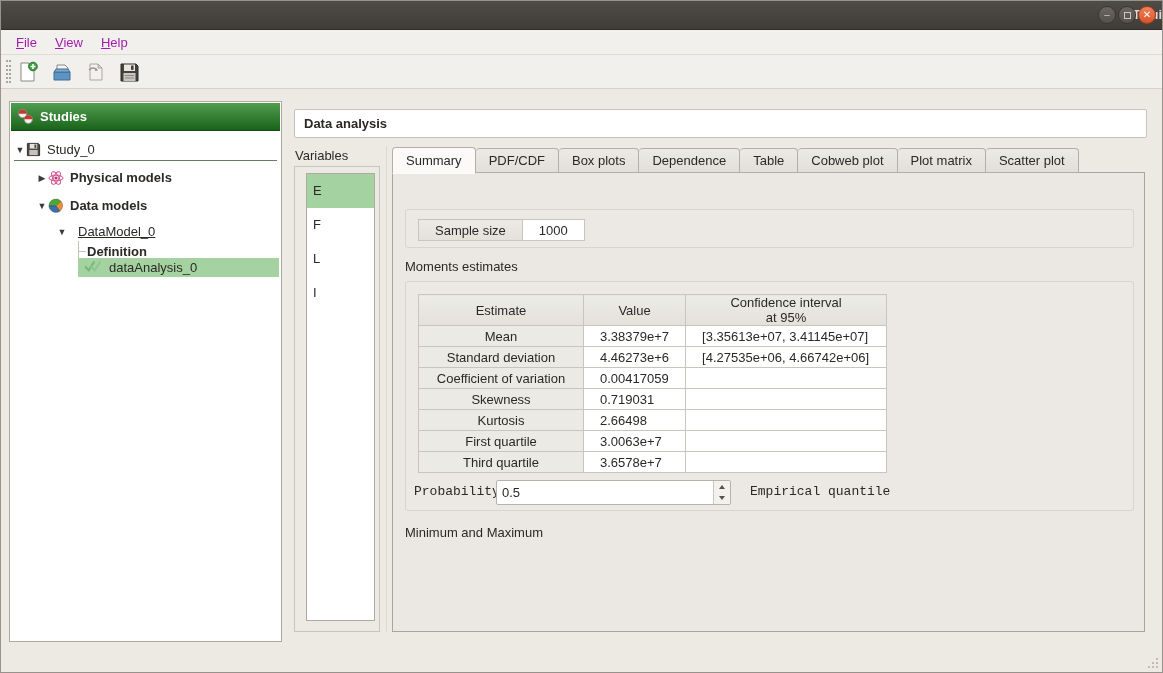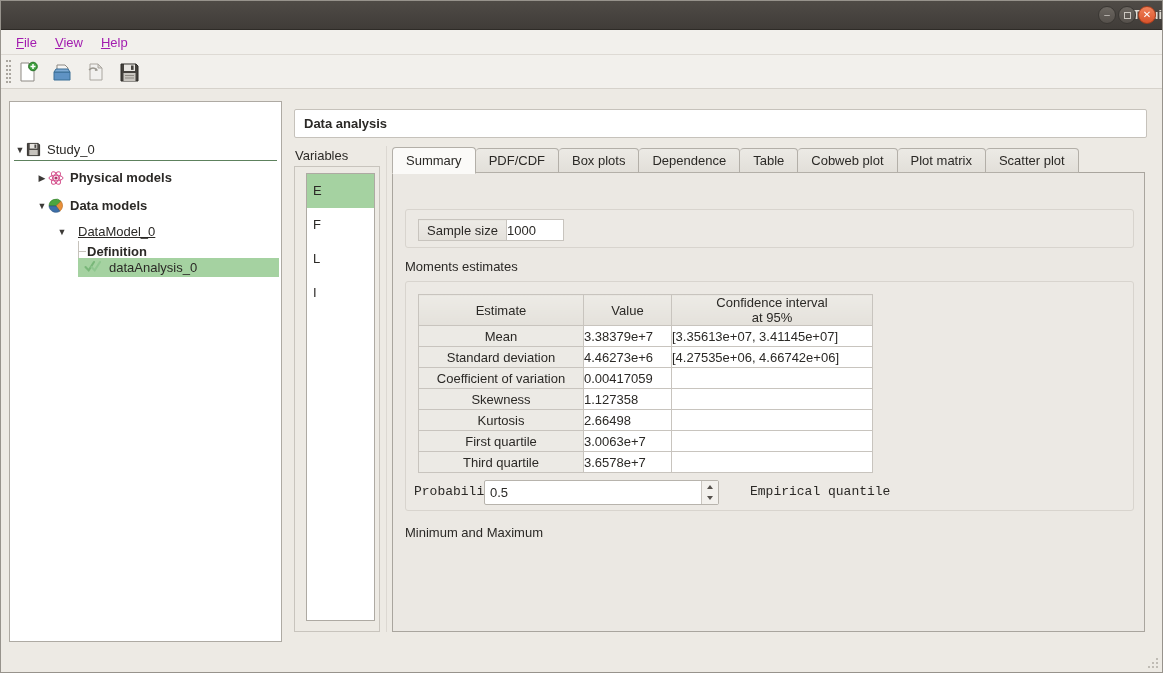--- a/index.html
+++ b/index.html
@@ -74,21 +74,21 @@
   .content{position:absolute;left:391px;top:171px;width:753px;height:460px;background:#ebe8e3;
     border:1px solid #a9a59e;z-index:1;}
   .groupbox{position:absolute;left:12px;width:729px;background:#ece9e4;
     border:1px solid #d8d4ce;border-radius:3px;}
   .gb1{top:36px;height:39px;}
   .gb2{top:108px;height:230px;}
   .gb3{top:374px;height:81px;}
   .section-label{position:absolute;left:12px;}
   
   table.qt{border-collapse:collapse;table-layout:fixed;font-size:13px;background:#fff;}
-  table.qt th,table.qt td{border:1px solid #c8c4be;padding:0 0;height:21px;overflow:hidden;white-space:nowrap;margin-left:16px;}
+  table.qt th,table.qt td{border:1px solid #c8c4be;padding:0 16px;height:21px;overflow:hidden;white-space:nowrap;margin-left:16px;}
   table.qt th{background:linear-gradient(#edebe6,#e4e1db);font-weight:normal;text-align:center;}
   table.qt td.rowhead{background:#eceae5;text-align:center;}
   table.qt td.val{background:#fff;text-align:left;}
   .sample-table{position:absolute;left:12px;top:9px;}
   .moments-table{position:absolute;left:12px;top:12px;}
   .minmax-table{position:absolute;left:12px;top:10px;}
   .ci-head{line-height:15px;}
   
   .quantile-row{position:absolute;left:0;top:198px;width:100%;height:25px;}
   .spinbox{position:absolute;height:25px;background:#fff;border:1px solid #b7b3ac;
@@ -162,20 +162,29 @@
         <rect x="5" y="2.5" width="11" height="6.5" fill="#e9e7e3"></rect>
         <rect x="12" y="3.5" width="2.6" height="4.4" fill="#45423e"></rect>
         <rect x="4.5" y="11" width="12" height="8" fill="#c9c6c0"></rect>
         <line x1="6" y1="13.5" x2="15" y2="13.5" stroke="#8d8983"></line>
         <line x1="6" y1="16" x2="15" y2="16" stroke="#8d8983"></line>
       </svg>
     </div>
   </div>
 
   <div class="studies">
+    <div class="studies-header">
+      <svg width="17" height="17" viewBox="0 0 18 18">
+        <circle cx="6" cy="6" r="4.4" fill="#f4f2ef" stroke="#8d8983"></circle>
+        <path d="M1.6 6 a4.4 4.4 0 0 1 8.8 0 z" fill="#c63a2e"></path>
+        <circle cx="12" cy="12" r="4.4" fill="#f4f2ef" stroke="#8d8983"></circle>
+        <path d="M7.6 12 a4.4 4.4 0 0 1 8.8 0 z" fill="#c63a2e"></path>
+      </svg>
+      <span class="lbl">Studies</span>
+    </div>
 
     <div class="tree-row" style="left:4px;top:38px;">
       <span class="exp">▼</span>
       <span class="ticon">
         <svg width="15" height="15" viewBox="0 0 16 16">
           <path d="M1.5 1.5 h11.5 l1.5 1.5 v11.5 H1.5 z" fill="#4b4845" stroke="#2e2c29"></path>
           <rect x="4" y="2" width="8" height="5" fill="#e6e4e0"></rect>
           <rect x="9" y="2.7" width="2" height="3.6" fill="#4b4845"></rect>
           <rect x="3.5" y="8.5" width="9" height="5.5" fill="#c6c3bd"></rect>
         </svg>
@@ -299,21 +308,21 @@
           <td class="val">4.46273e+6</td>
           <td class="val">[4.27535e+06, 4.66742e+06]</td>
         </tr>
         <tr>
           <td class="rowhead">Coefficient of variation</td>
           <td class="val">0.00417059</td>
           <td class="val"></td>
         </tr>
         <tr>
           <td class="rowhead">Skewness</td>
-          <td class="val">1.127358</td>
+          <td class="val">0.719031</td>
           <td class="val"></td>
         </tr>
         <tr>
           <td class="rowhead">Kurtosis</td>
           <td class="val">2.66498</td>
           <td class="val"></td>
         </tr>
         <tr>
           <td class="rowhead">First quartile</td>
           <td class="val">3.0063e+7</td>
@@ -322,21 +331,21 @@
         <tr>
           <td class="rowhead">Third quartile</td>
           <td class="val">3.6578e+7</td>
           <td class="val"></td>
         </tr>
       </tbody>
         </table>
 
       <div class="quantile-row">
         <span class="inline-lbl" style="left:8px;">Probability</span>
-        <div class="spinbox" style="left:78px;width:235px;">
+        <div class="spinbox" style="left:90px;width:235px;">
           <input value="0.5" style="">
           <div class="spin-btns">
             <div class="spin-btn">
                 <i class="tri-up"></i>
               </div>
             <div class="spin-btn">
                 <i class="tri-dn"></i>
               </div>
           </div>
         </div>

